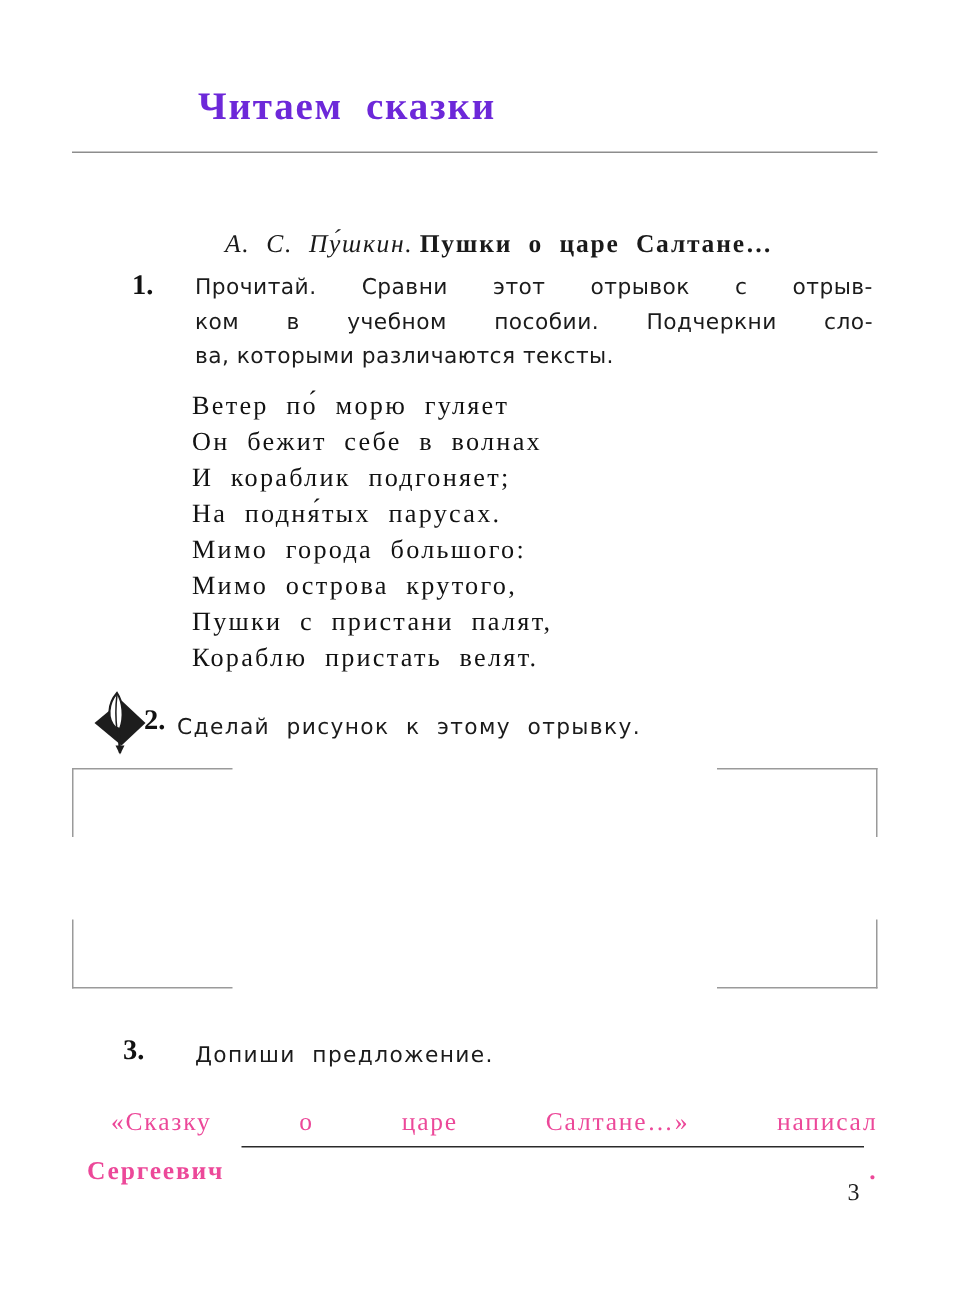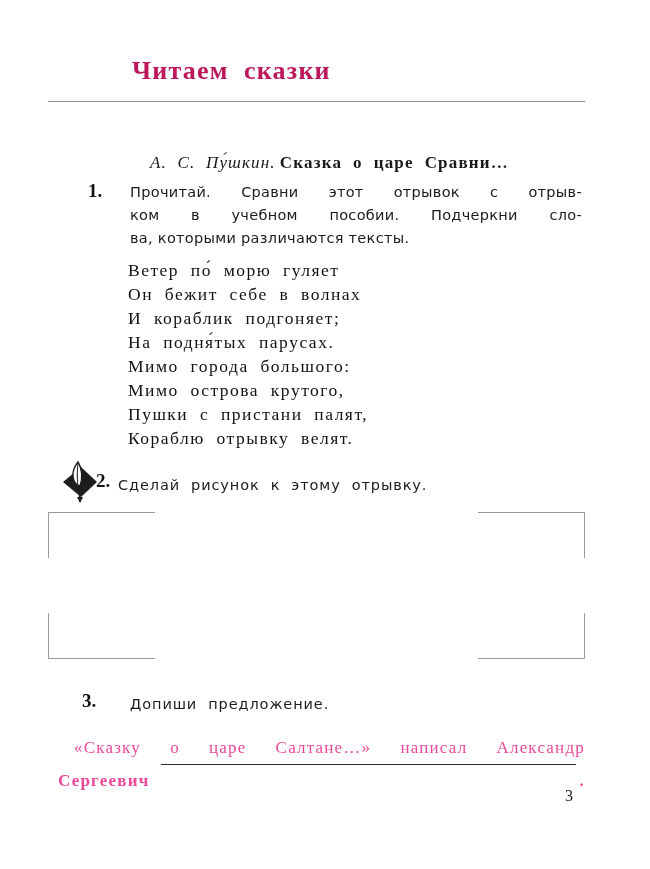--- a/index.html
+++ b/index.html
@@ -24,21 +24,21 @@
   
   .title {
     position: absolute;
     left: 132px;
     top: 56px;
     font-family: "Liberation Serif", "DejaVu Serif", serif;
     font-weight: bold;
     font-size: 26px;
     letter-spacing: 1.2px;
     white-space: pre;
-    color: #be185d;
+    color: #6d28d9;
   }
 
   .title-rule {
     position: absolute;
     left: 48px;
     top: 101px;
     width: 537px;
     height: 1px;
     background: #8d8d8d;
   }
@@ -204,21 +204,21 @@
 </style>
 </head>
 <body>
 
 <div class="page">
 
   <div class="title">Читаем  сказки</div>
   <div class="title-rule"></div>
 
   <div class="author-line">
-    <span class="author-name">А.  С.  Пу́шкин.</span><span> </span><span class="work-title">Сказка  о  царе  Сравни…</span>
+    <span class="author-name">А.  С.  Пу́шкин.</span><span> </span><span class="work-title">Пушки  о  царе  Салтане…</span>
   </div>
 
   <div class="ex-num ex-num-1">1.</div>
   <div class="task task-1">
     <span class="ln stretch">
       <span>Прочитай.</span>
       <span>Сравни</span>
       <span>этот</span>
       <span>отрывок</span>
       <span>с</span>
@@ -236,21 +236,21 @@
   </div>
 
   <div class="poem">
     <span class="line">Ветер  по́  морю  гуляет</span>
     <span class="line">Он  бежит  себе  в  волнах</span>
     <span class="line">И  кораблик  подгоняет;</span>
     <span class="line">На  подня́тых  парусах.</span>
     <span class="line">Мимо  города  большого:</span>
     <span class="line">Мимо  острова  крутого,</span>
     <span class="line">Пушки  с  пристани  палят,</span>
-    <span class="line">Кораблю  отрывку  велят.</span>
+    <span class="line">Кораблю  пристать  велят.</span>
   </div>
 
   <div class="quill">
     <svg viewBox="0 0 42 46" width="42" height="46" aria-hidden="true">
 
       <path d="M6 23 L24 8 L40 23 L24 38 Z" fill="#1d1d1d"></path>
 
       <path d="M20 26 C14 20, 15 10, 21 3 C25 9, 26 19, 23 27 Z" fill="#ffffff" stroke="#1d1d1d" stroke-width="1.4"></path>
 
       <path d="M21 4 C20 12, 20 20, 21 28" fill="none" stroke="#1d1d1d" stroke-width="1"></path>
@@ -276,21 +276,20 @@
   <div class="ex-num ex-num-3">3.</div>
   <div class="task task-3">Допиши  предложение.</div>
 
   <div class="closing">
     <div class="row1">
       <span>«Сказку</span>
       <span>о</span>
       <span>царе</span>
       <span>Салтане…»</span>
       <span>написал</span>
-      <span>Александр</span>
     </div>
     <div class="row2">
       <span>Сергеевич</span>
       <span class="blank"></span>
       <span>.</span>
     </div>
   </div>
 
   <div class="page-number">3</div>
 

